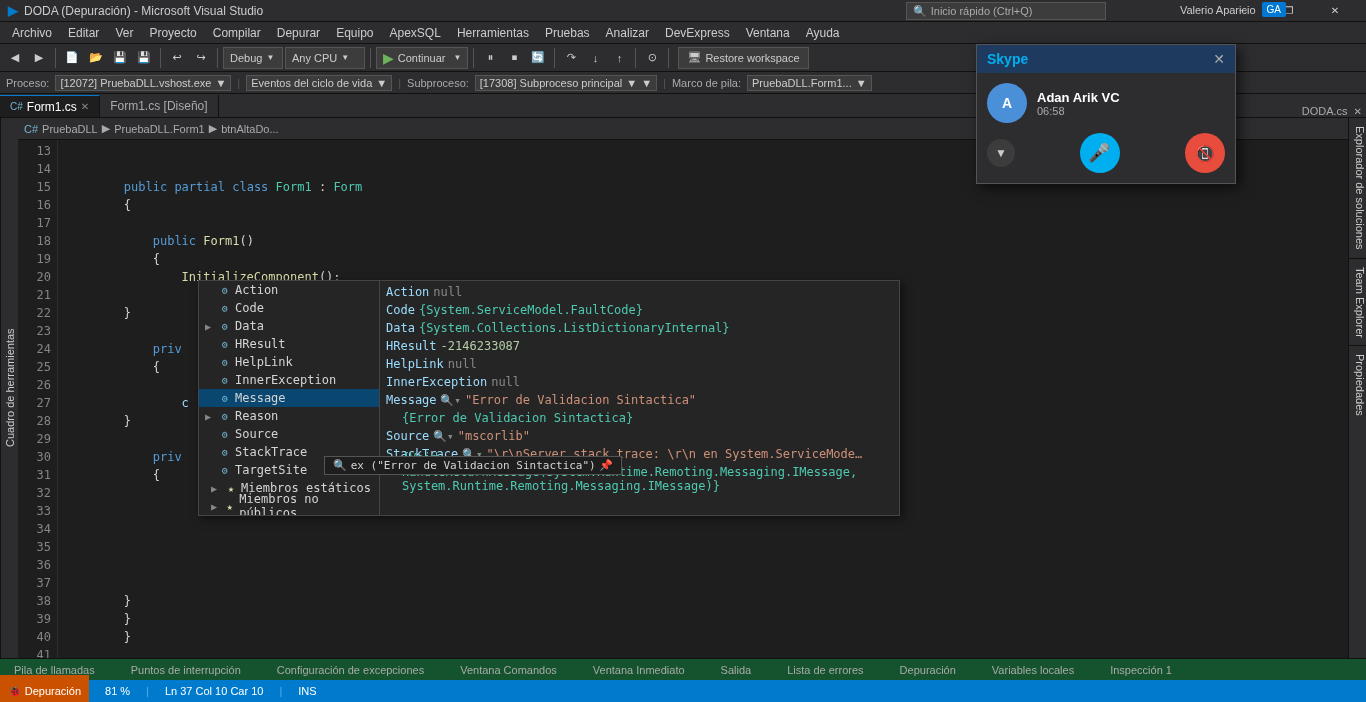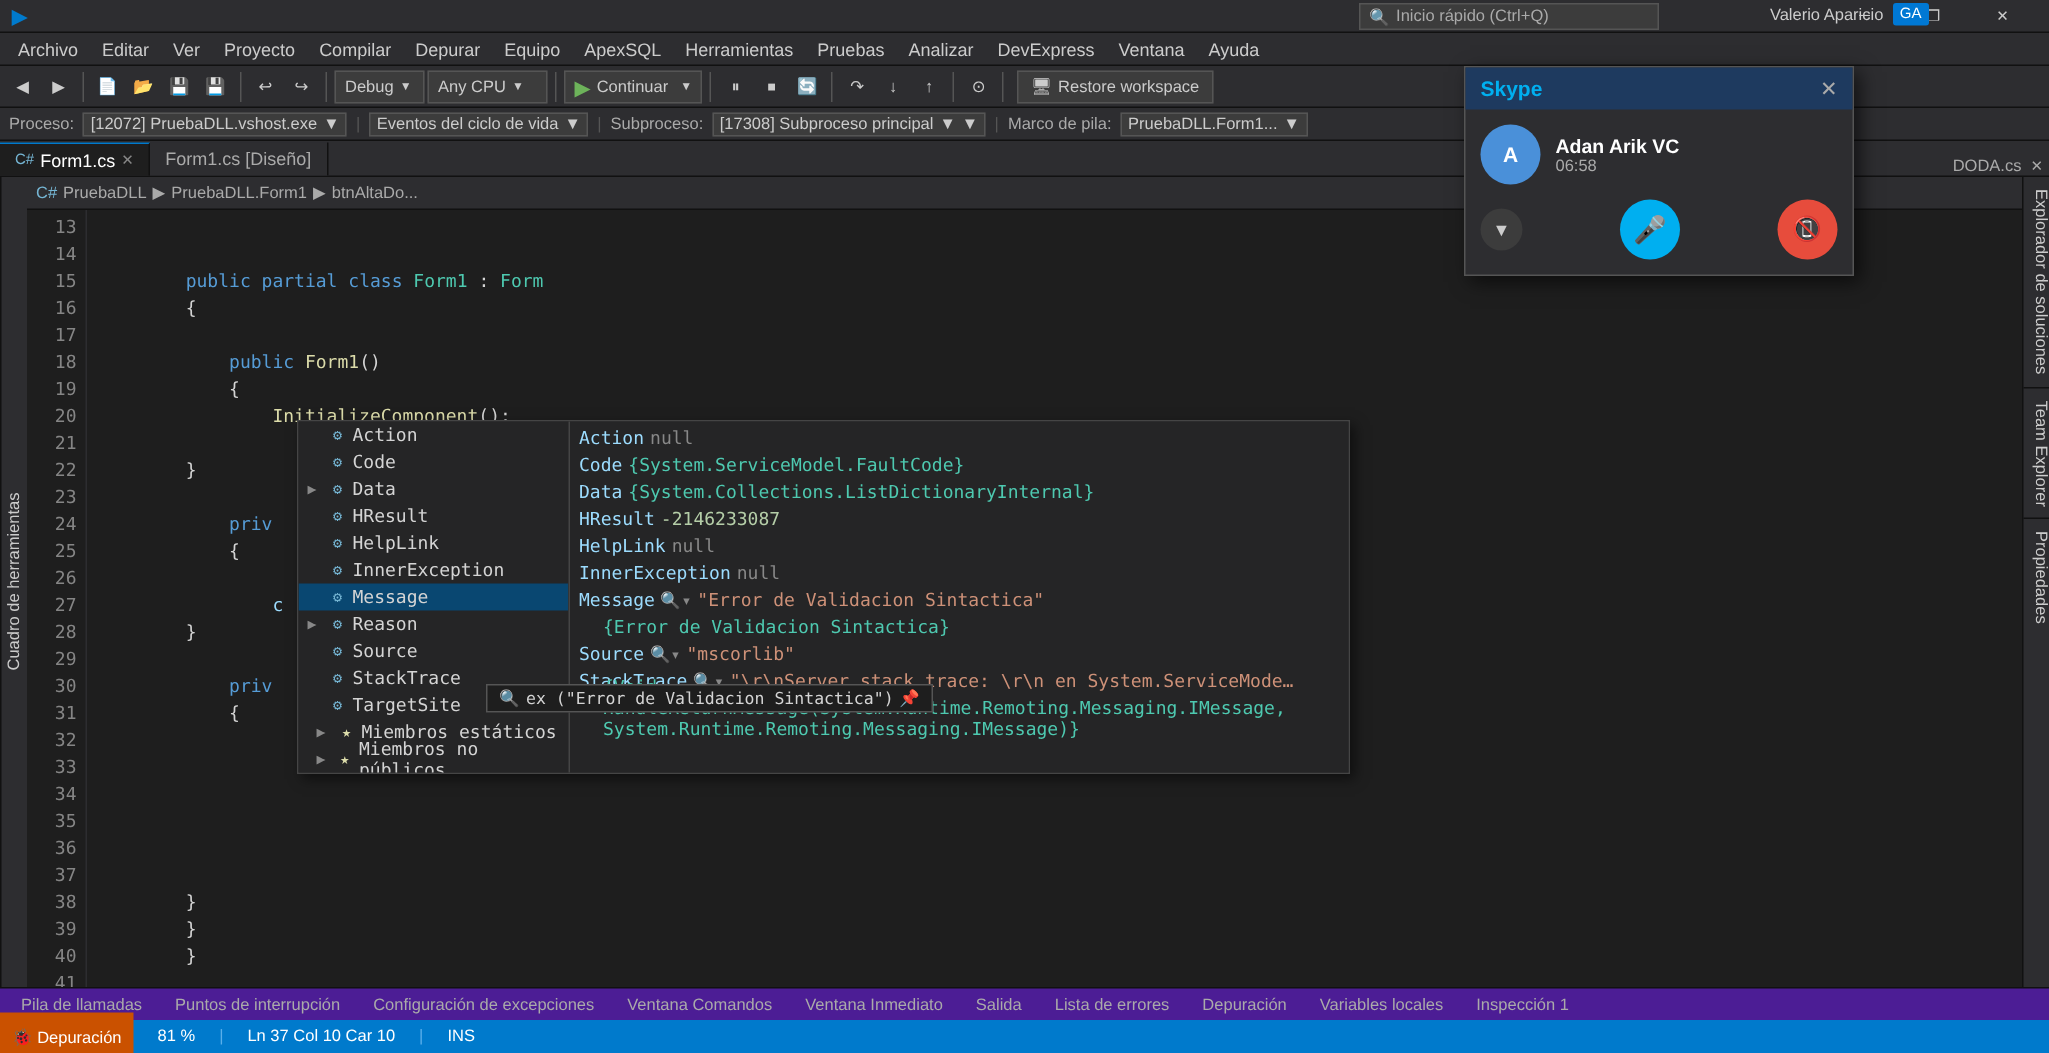--- a/index.html
+++ b/index.html
@@ -217,22 +217,22 @@
     #expr-tooltip {
       position: absolute;
       left: 306px; top: 316px;
       background: #1e1e1e; border: 1px solid #555;
       padding: 2px 8px; font-size: 11px; font-family: 'Consolas', monospace;
       color: #d4d4d4; z-index: 101; display: flex; align-items: center; gap: 4px;
     }
 
     
     #bottom-tabs {
-      height: 22px; background: #4c1d95; display: flex; align-items: center;
-      border-top: 1px solid #111; padding: 0 4px; gap: 2px;
+      height: 22px; background: #14532d; display: flex; align-items: center;
+      border-top: 1px solid #111; padding: 0 4px; gap: 16px;
     }
     .bottom-tab {
       padding: 2px 10px; font-size: 11px; color: #aaa; cursor: pointer;
       height: 20px; display: flex; align-items: center;
     }
 
     
     #statusbar {
       height: 22px; background: #007acc; display: flex; align-items: center;
       padding: 0 8px; font-size: 11px; color: #fff; gap: 16px;
@@ -307,20 +307,21 @@
     .right-tab-label {
       writing-mode: vertical-rl; font-size: 11px; color: #ccc;
       padding: 8px 0; cursor: pointer; text-align: center;
     }
   </style>
 </head>
 <body>
 
 <div id="titlebar">
   <span style="color:#007acc;font-weight:bold;margin-right:6px;font-size:13px;">▶</span>
+  <span class="title-text">DODA (Depuración) - Microsoft Visual Studio</span>
 
   <div id="quick-launch" style="position:absolute;right:260px;top:2px;">
     <span style="color:#aaa;margin-right:4px;">🔍</span>
     <span style="color:#aaa;font-size:11px;">Inicio rápido (Ctrl+Q)</span>
   </div>
 
   <div style="position:absolute;right:80px;top:2px;display:flex;align-items:center;gap:6px;">
     <span style="font-size:11px;color:#ccc;">Valerio Aparicio</span>
     <span style="background:#0078d4;color:#fff;font-size:10px;padding:2px 5px;border-radius:2px;">GA</span>
   </div>

